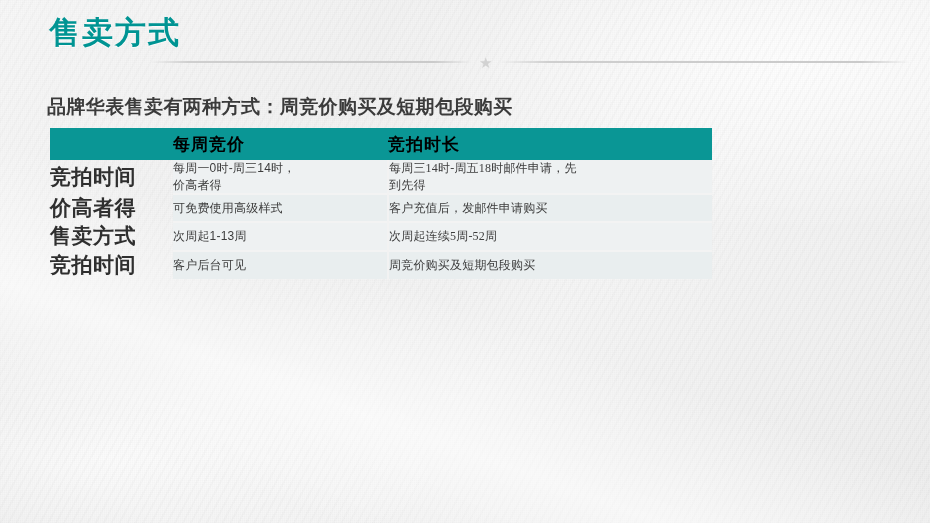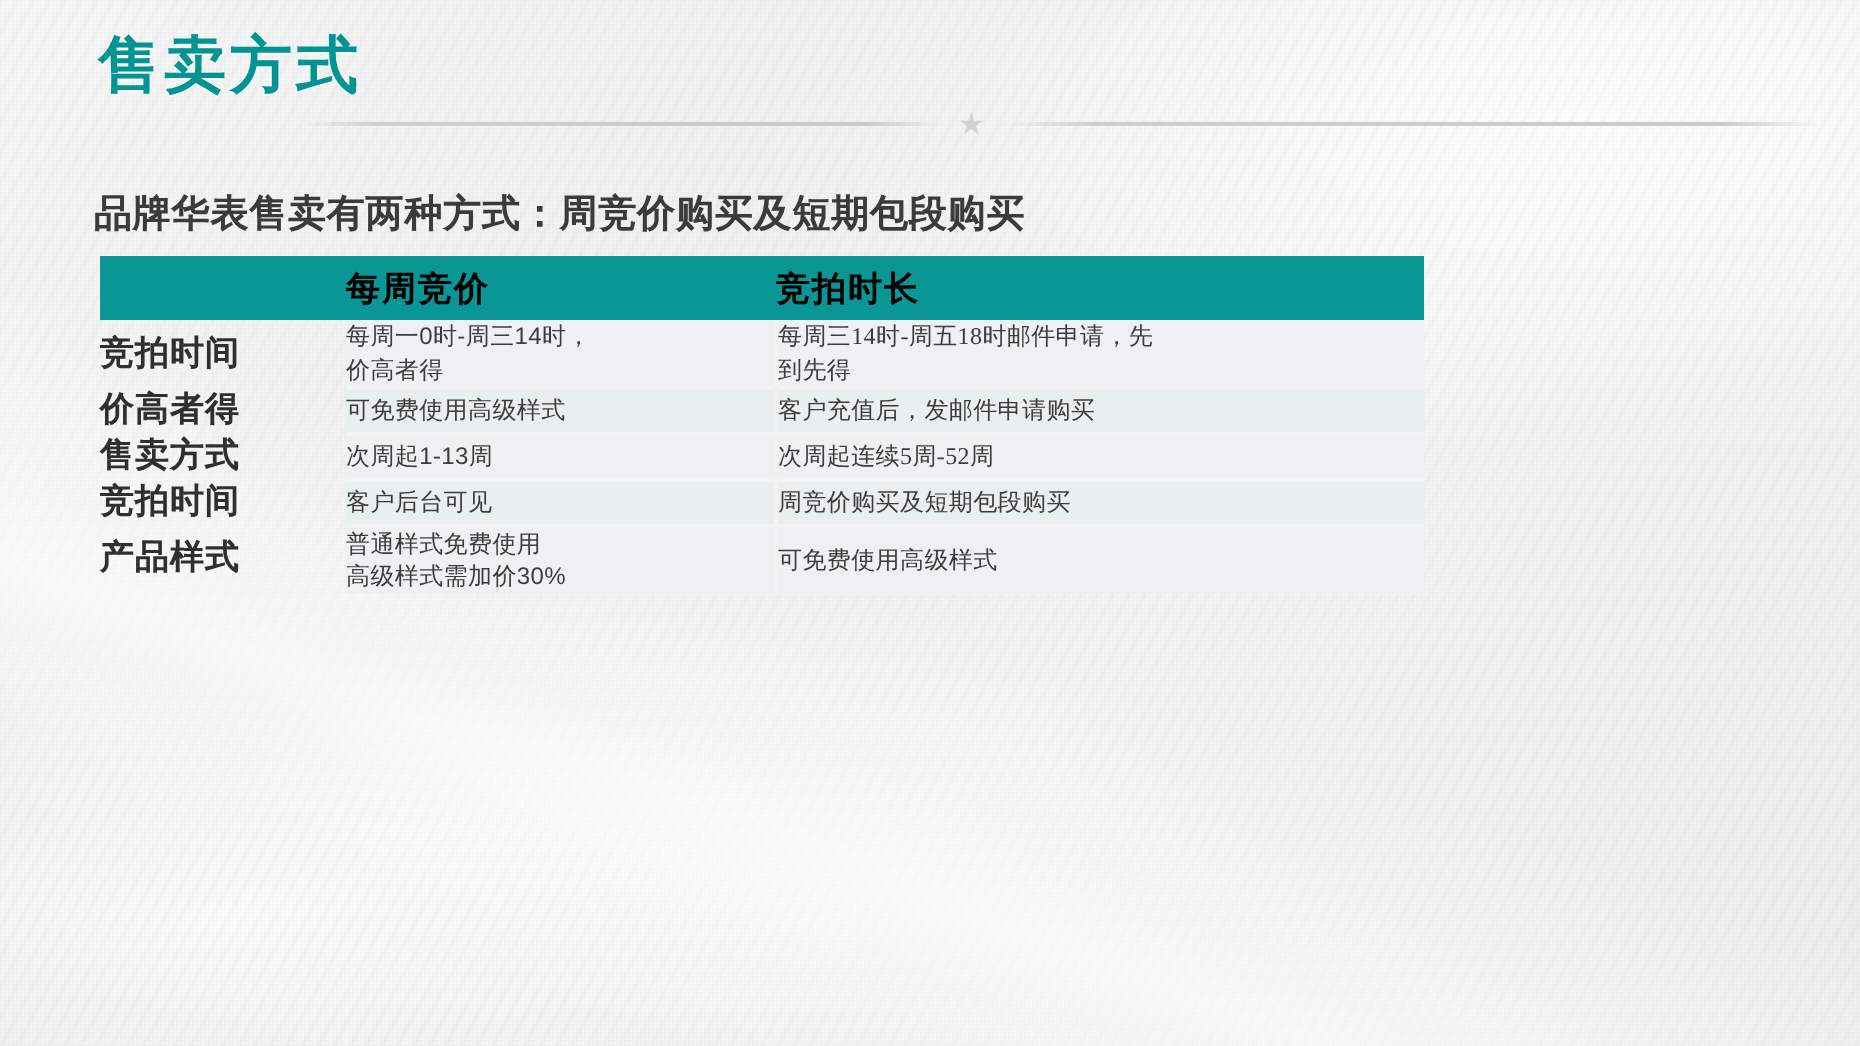--- a/index.html
+++ b/index.html
@@ -140,21 +140,21 @@
     border-right: 2px solid #f2f2f2;
   }
   .hdr-cell:last-child { border-right: none; }
   .hdr-blank {
     background: #0a9695;
     border-right: 2px solid #f2f2f2;
   }
 
   
   .row-label {
-    font-size: 17px;
+    font-size: 21px;
     font-weight: bold;
     color: #2f2f2f;
     padding-left: 4px;
     background: transparent;
     line-height: 1.35;
     letter-spacing: 0.5px;
   }
   .cell {
     font-size: 12px;
     color: #3c3c3c;
@@ -236,27 +236,17 @@
         <tr class="band-b rowline">
           <td class="row-label">竞拍时间</td>
           <td class="cell">
             <span class="line">客户后台可见</span>
           </td>
           <td class="cell">
             <span class="line">周竞价购买及短期包段购买</span>
           </td>
         </tr>
 
-        <tr class="band-a rowline">
-          <td class="row-label">产品样式</td>
-          <td class="cell">
-            <span class="line">普通样式免费使用</span>
-            <span class="line">高级样式需加价30%</span>
-          </td>
-          <td class="cell">
-            <span class="line">可免费使用高级样式</span>
-          </td>
-        </tr>
       </tbody>
     </table>
 
   </div>
 </div>
 
 </body></html>

